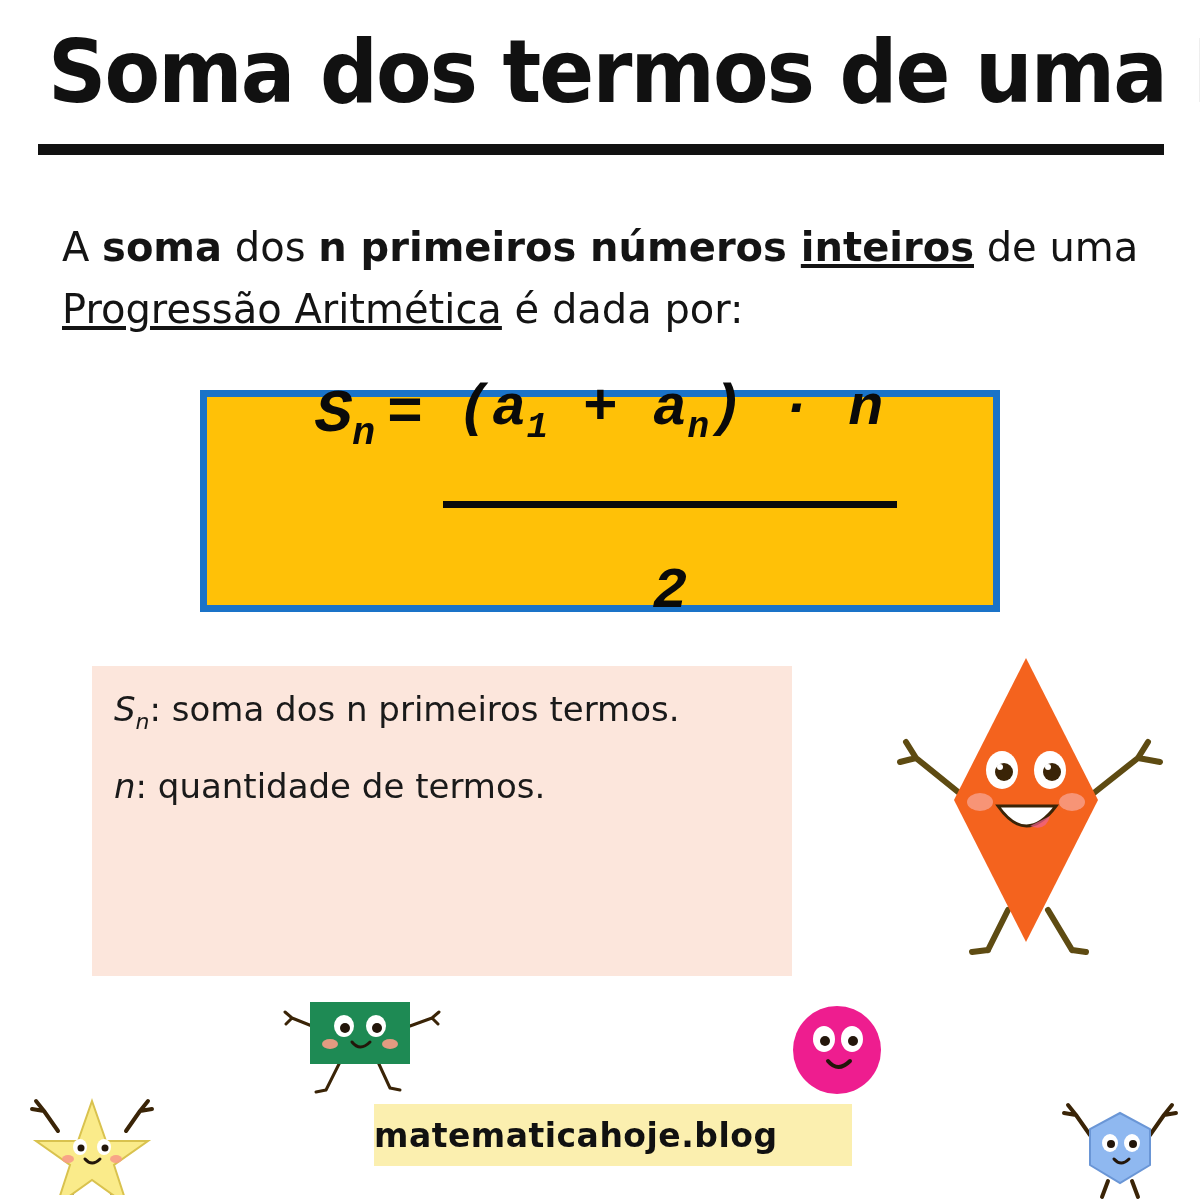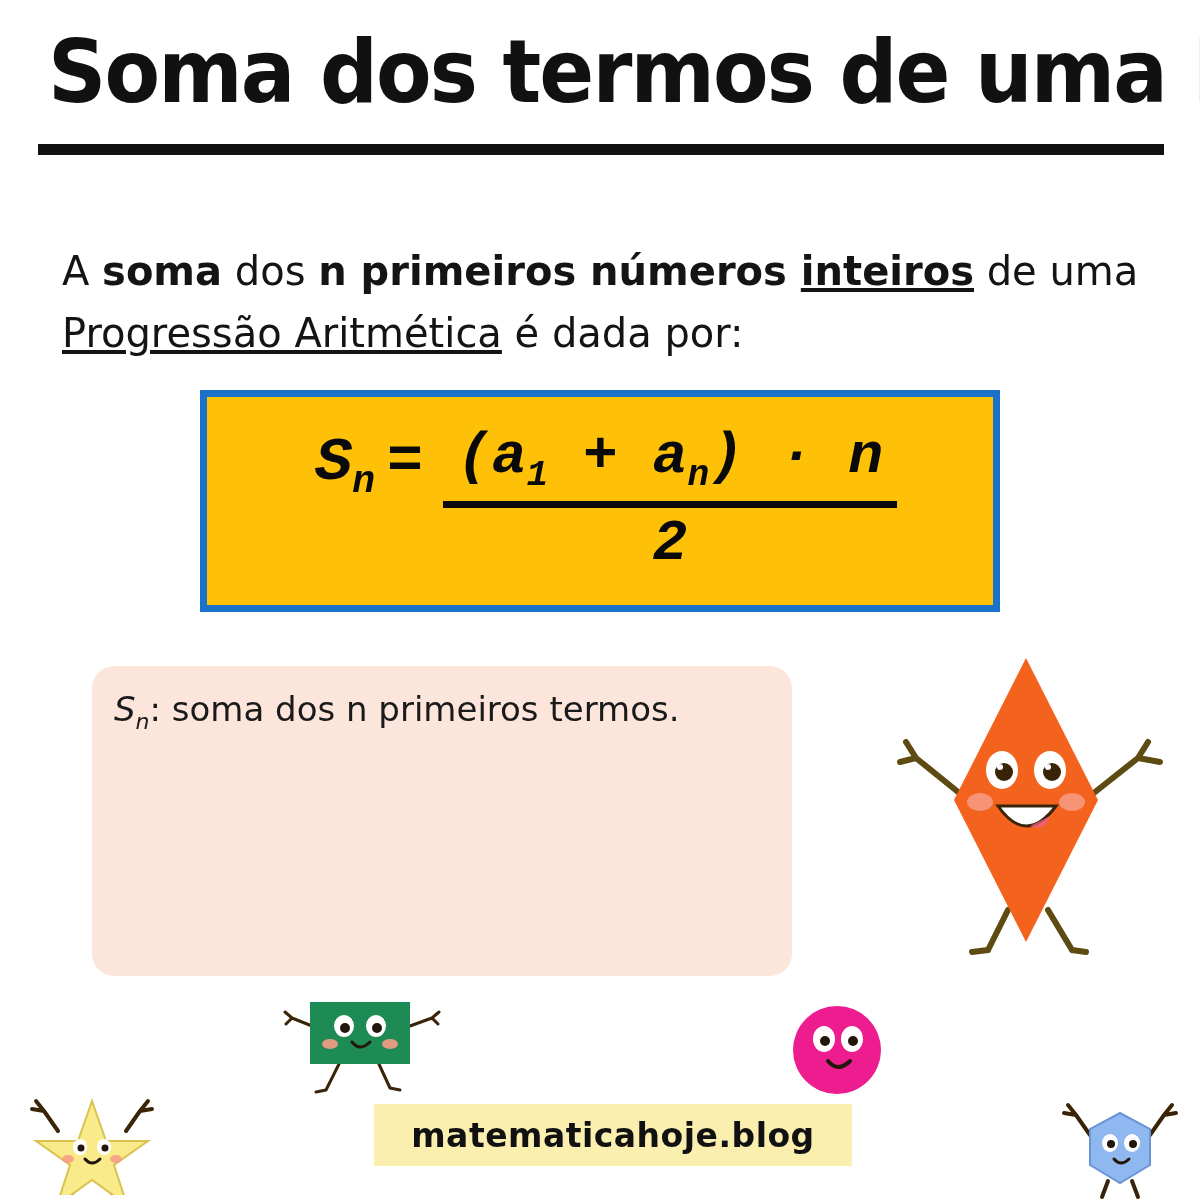--- a/index.html
+++ b/index.html
@@ -39,21 +39,21 @@
     top: 144px;
     left: 38px;
     width: 1126px;
     height: 11px;
     background: #111111;
   }
 
   
   .intro {
     position: absolute;
-    top: 240px;
+    top: 216px;
     left: 62px;
     width: 1080px;
     font-size: 40px;
     line-height: 1.55;
     color: #141414;
     font-family: "DejaVu Sans", sans-serif;
   }
   .intro b { font-weight: 700; }
   .u { text-decoration: underline; text-underline-offset: 3px; }
 
@@ -88,20 +88,21 @@
   .f-sn sub { font-size: 38px; font-style: italic; }
   .f-eq {
     font-size: 60px;
     margin: 0 20px 0 6px;
   }
   .frac {
     display: inline-flex;
     flex-direction: column;
     align-items: center;
     line-height: 1.05;
+    gap: 48px;
   }
   .frac .num {
     font-size: 58px;
     padding: 0 14px 6px 14px;
     white-space: nowrap;
   }
   .frac .num sub { font-size: 36px; }
   .frac .bar {
     width: 100%;
     height: 7px;
@@ -115,21 +116,20 @@
   
   .legend {
     position: absolute;
     top: 666px;
     left: 92px;
     width: 700px;
     height: 310px;
     background: #FCE6DC;
     box-sizing: border-box;
     padding: 26px 0 0 22px;
-    border-radius: 22px;
   }
   .legend-line {
     font-family: "DejaVu Sans", sans-serif;
     font-size: 34px;
     color: #1a1a1a;
     line-height: 1.0;
     margin-bottom: 36px;
     white-space: nowrap;
   }
   .legend-line .it { font-style: italic; }
@@ -138,21 +138,21 @@
   
   .watermark {
     position: absolute;
     left: 374px;
     top: 1104px;
     width: 478px;
     height: 62px;
     background: #FBEFAF;
     display: flex;
     align-items: center;
-    justify-content: center;
+    justify-content: flex-start;
   }
   .watermark span {
     font-family: "DejaVu Sans", sans-serif;
     font-weight: 700;
     font-size: 33px;
     letter-spacing: 0.5px;
     color: #111111;
   }
 
   
@@ -183,20 +183,23 @@
       <span class="num"><span>(a</span><sub>1</sub><span> + a</span><sub>n</sub><span>) · n</span></span>
       <span class="bar"></span>
       <span class="den">2</span>
     </span>
   </div>
 </div>
 
 <div class="legend">
   <div class="legend-line">
     <span class="it">S</span><sub>n</sub><span>: soma dos n primeiros termos.</span>
+  </div>
+  <div class="legend-line">
+    <span class="it">n</span><sub></sub><span>: quantidade de termos.</span>
   </div>
 </div>
 
 <div class="mascot m-diamond">
   <svg width="290" height="310" viewBox="0 0 290 310">
 
     <path d="M88 150 L36 108 M36 108 L26 92 M36 108 L20 112" stroke="#5E4B12" stroke-width="6" fill="none" stroke-linecap="round"></path>
     <path d="M205 150 L258 108 M258 108 L268 92 M258 108 L280 112" stroke="#5E4B12" stroke-width="6" fill="none" stroke-linecap="round"></path>
 
     <path d="M128 260 L108 300 M108 300 L92 302" stroke="#5E4B12" stroke-width="6" fill="none" stroke-linecap="round"></path>

